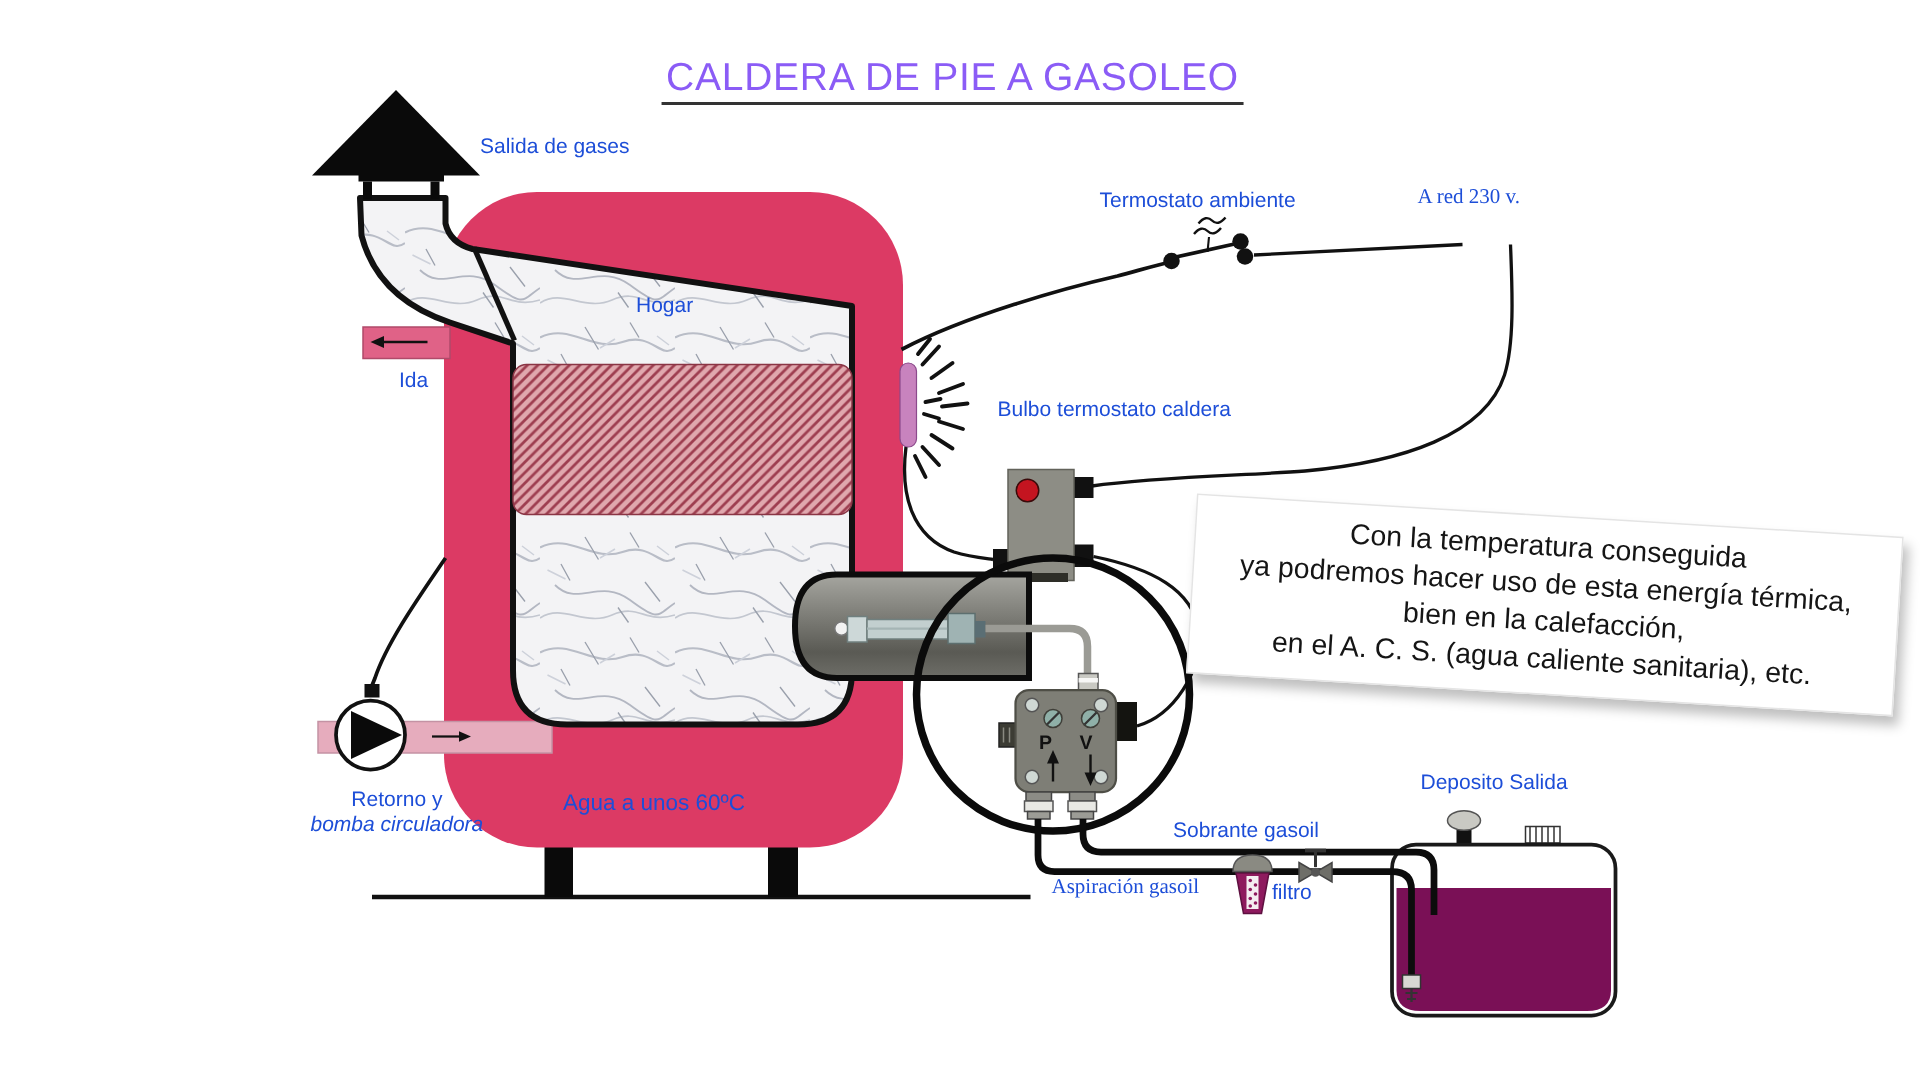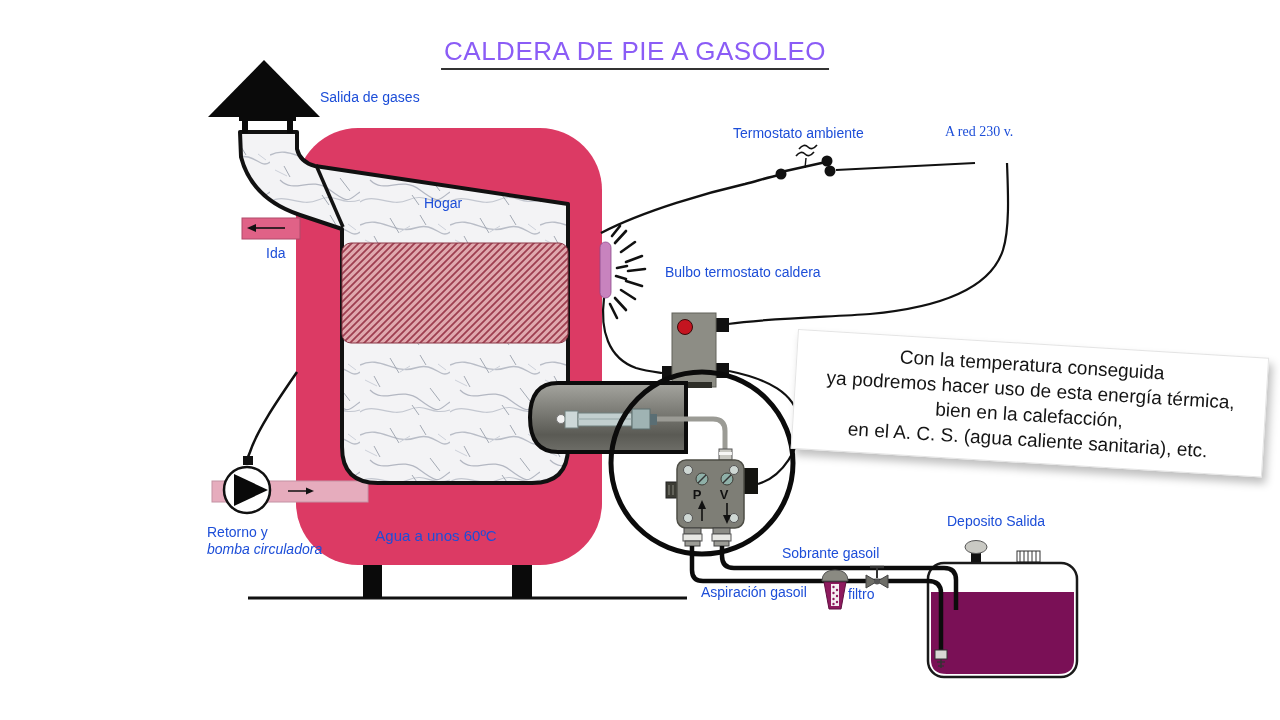--- a/index.html
+++ b/index.html
@@ -210,26 +210,26 @@
 
 <div id="title">CALDERA DE PIE A GASOLEO</div>
 <div class="lbl" style="left:320px;top:89px;">Salida de gases</div>
 <div class="lbl" style="left:733px;top:125px;">Termostato ambiente</div>
 <div class="lbl" style="left:945px;top:124px;font-family:Liberation Serif, serif;">A red 230 v.</div>
 <div class="lbl" style="left:424px;top:195px;">Hogar</div>
 <div class="lbl" style="left:250px;top:245px;margin-left:16px;">Ida</div>
 <div class="lbl" style="left:637px;top:264px;margin-left:28px;">Bulbo termostato caldera</div>
 <div class="lbl s15 c" style="left:436px;top:527px;text-align:center;">Agua a unos 60ºC</div>
 <div class="lbl" style="left:207px;top:524px;">
-  <span style="display:block;">Retorno y</span>
+  <span style="display:block;text-align:center;">Retorno y</span>
   <span style="display:block;font-style:italic;">bomba circuladora</span>
 </div>
 <div class="lbl" style="left:947px;top:513px;">Deposito Salida</div>
 <div class="lbl" style="left:782px;top:545px;">Sobrante gasoil</div>
-<div class="lbl" style="left:701px;top:584px;">Aspiración gasoil</div>
+<div class="lbl" style="left:701px;top:584px;font-family:Liberation Serif, serif;">Aspiración gasoil</div>
 <div class="lbl" style="left:848px;top:586px;">filtro</div>
 
 <div id="note-box">
   <span>Con la temperatura conseguida</span>
   <span>ya podremos hacer uso de esta energía térmica,</span>
   <span>bien en la calefacción,</span>
   <span>en el A. C. S. (agua caliente sanitaria), etc.</span>
 </div>
 
 </div>

